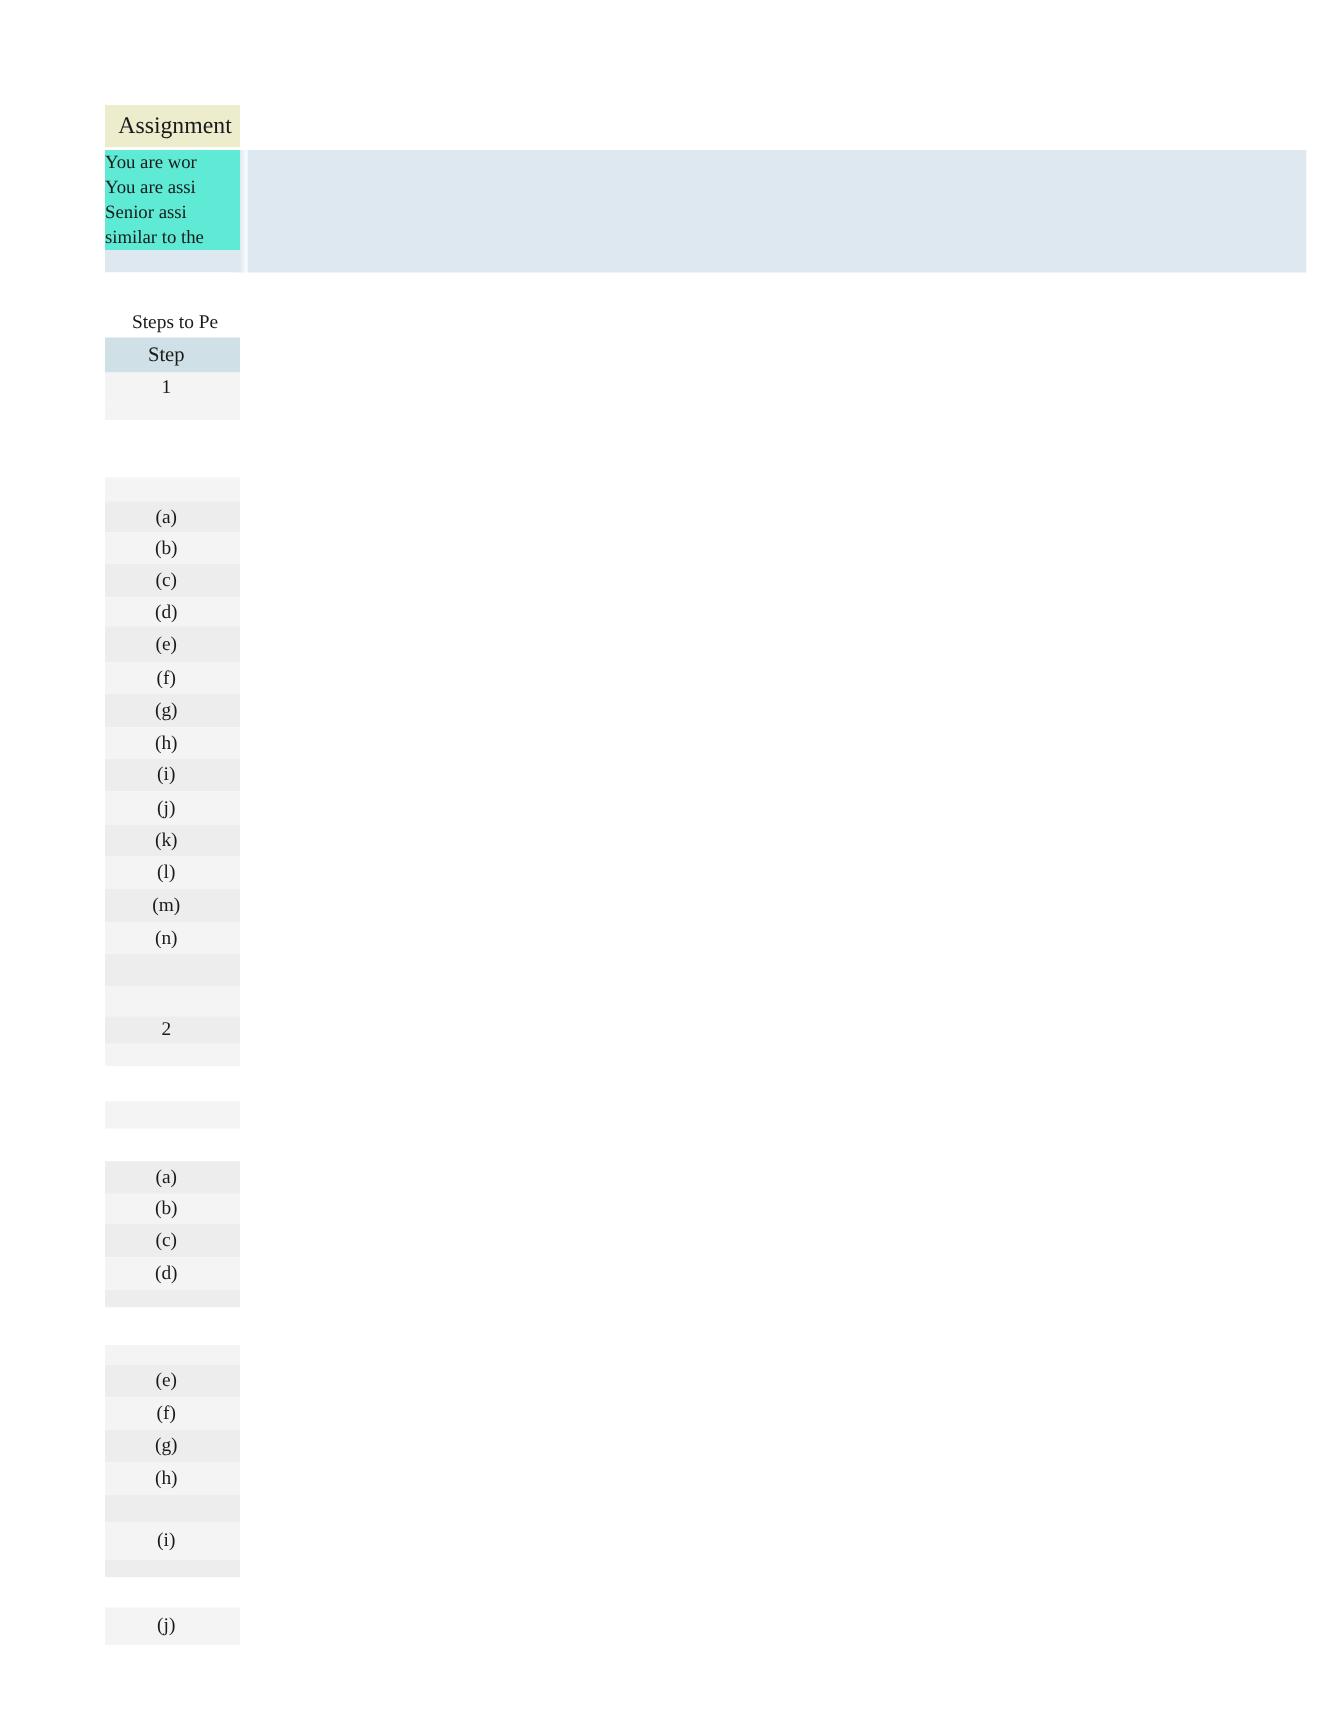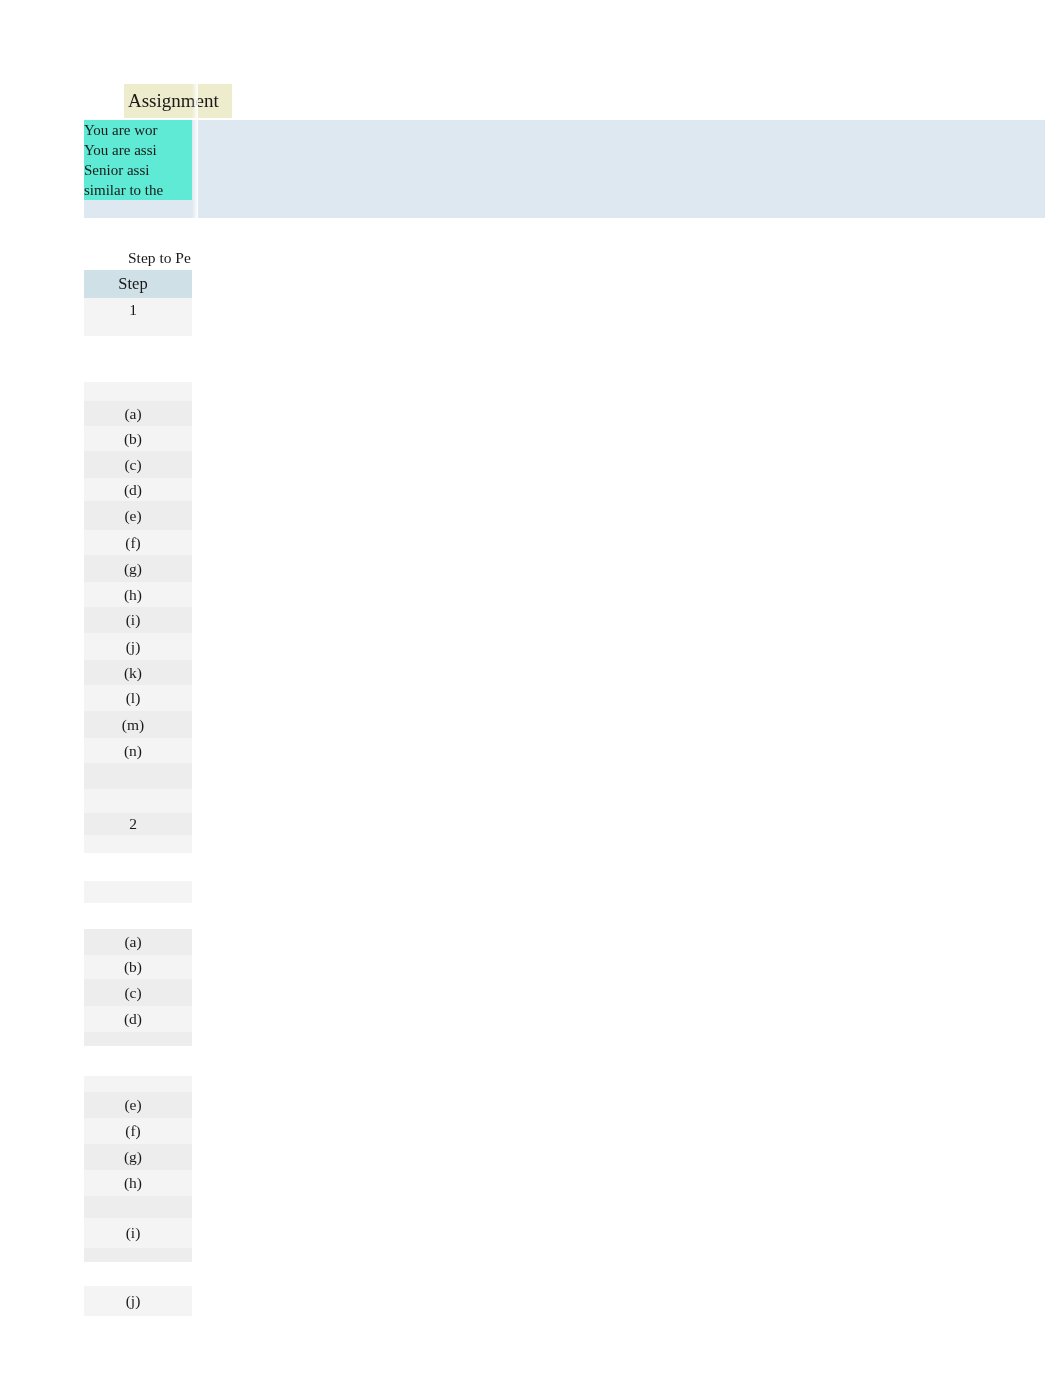--- a/index.html
+++ b/index.html
@@ -49,21 +49,21 @@
   .bg-white   { background: #ffffff; }
   .bg-band    { background: #f4f4f4; }
   .bg-band2   { background: #ededed; }
   .bg-blue    { background: #dde8f0; }
   .bg-header  { background: #cfe0e6; }
   .bg-yellow  {
     background: #edeccd;
   }
 
   
-  .t-left   { text-align: left;  padding-left: 4px; margin-left: 40px; }
+  .t-left   { text-align: center;  padding-left: 4px; }
   .t-right  { text-align: center; padding-right: 10px; }
 
   .title-cell {
     font-size: 19px;
     line-height: 34px;
     height: 34px;
   }
 
   .body-cell {
     font-size: 15.5px;
@@ -114,21 +114,21 @@
   <div>
     <div class="row banner-text">You are wor</div>
     <div class="row banner-text">You are assi</div>
     <div class="row banner-text">Senior assi</div>
     <div class="row banner-text">similar to the</div>
     <div class="row bg-blue" style="height:18px"></div>
   </div>
 
   <div class="row spacer" style="height:30px"></div>
 
-  <div class="row body-cell bg-white t-left" style="height:22px">Step to Pe</div>
+  <div class="row body-cell bg-white t-left" style="height:22px">Steps to Pe</div>
 
   <div class="row header-cell bg-header t-right">Step</div>
 
   <div id="table-body">
       <div class="row body-cell t-right bg-band" style="height: 24px; line-height: 24px;">1</div>
       <div class="row body-cell t-right bg-band" style="height: 14px; line-height: 14px;"></div>
       <div class="row body-cell t-right bg-white" style="height: 46px; line-height: 46px;"></div>
       <div class="row body-cell t-right bg-band" style="height: 19px; line-height: 19px;"></div>
       <div class="row body-cell t-right bg-band2" style="height: 25px; line-height: 25px;">(a)</div>
       <div class="row body-cell t-right bg-band" style="height: 25px; line-height: 25px;">(b)</div>

